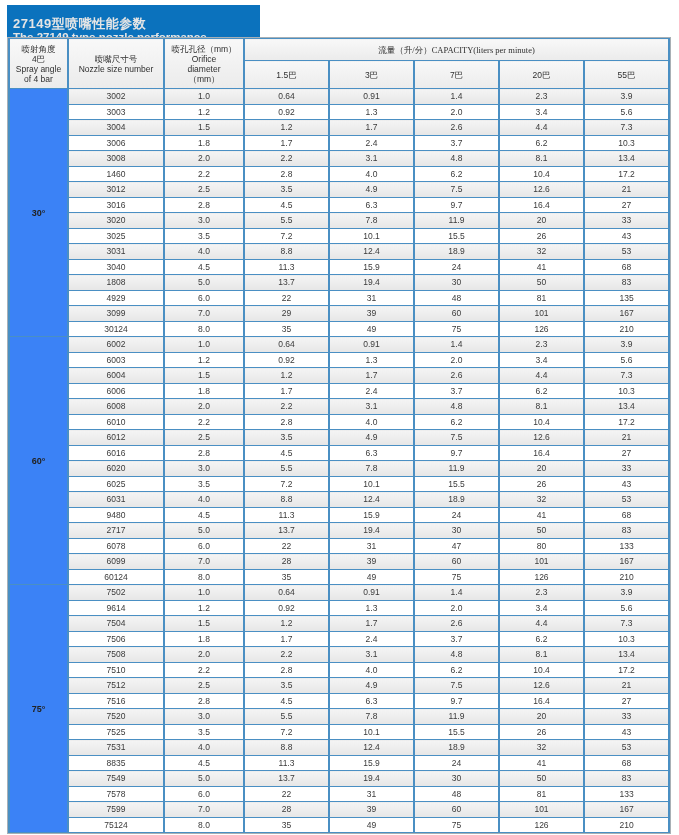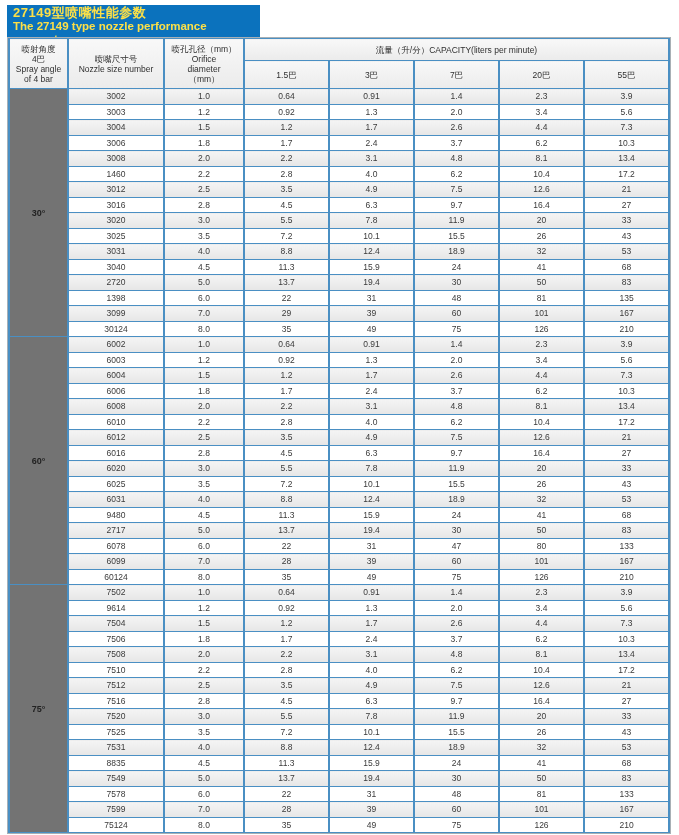--- a/index.html
+++ b/index.html
@@ -14,22 +14,22 @@
     background:#ffffff;
     font-family:"Liberation Sans","DejaVu Sans",sans-serif;
     color:var(--ink);
     position:relative;
     overflow:hidden;
   }
   .title-bar{
     position:absolute;left:7px;top:5px;
     width:253px;
     background:var(--accent);
-    color:#fde047;
-    padding:1px 6px 3px 6px;
+    color:#e5e5e5;
+    padding:12px 6px 3px 6px;
   }
   .title-zh{font-size:13px;font-weight:bold;line-height:14px;letter-spacing:.5px;}
   .title-en{font-size:11.5px;font-weight:bold;line-height:12.5px;}
   table.spec{
     position:absolute;left:8px;top:38px;
     width:660px;
     border-collapse:collapse;
     table-layout:fixed;
     box-shadow:0 0 0 1px #a8b0b5;
   }
@@ -45,26 +45,26 @@
     white-space:nowrap;
   }
   table.spec thead th{
     background:linear-gradient(#f8f8f8,#ebebeb);
     font-weight:normal;
     color:#2f2f2f;
     white-space:normal;
   }
   tr.hdr-top{height:22px;}
   tr.hdr-bottom{height:28px;}
-  .cap-title{font-size:9px;}
+  .cap-title{font-size:9px;font-family:Liberation Serif, serif;}
   tbody tr{height:15.5px;}
   tbody td{background:#ffffff;}
   tbody tr.alt td{background:linear-gradient(#f4f4f4,#e6e6e6);}
   td.angle-cell, tbody tr.alt td.angle-cell{
-    background:#737373;
+    background:#3b82f6;
     font-size:9px;
     font-weight:bold;
     color:#222;
   }
 </style>
 </head>
 <body>
 
 <div class="title-bar">
   <div class="title-zh">27149型喷嘴性能参数</div>
@@ -214,30 +214,30 @@
       <tr>
         <td>3040</td>
         <td>4.5</td>
         <td>11.3</td>
         <td>15.9</td>
         <td>24</td>
         <td>41</td>
         <td>68</td>
       </tr>
       <tr class="alt">
-        <td>2720</td>
+        <td>1808</td>
         <td>5.0</td>
         <td>13.7</td>
         <td>19.4</td>
         <td>30</td>
         <td>50</td>
         <td>83</td>
       </tr>
       <tr>
-        <td>1398</td>
+        <td>4929</td>
         <td>6.0</td>
         <td>22</td>
         <td>31</td>
         <td>48</td>
         <td>81</td>
         <td>135</td>
       </tr>
       <tr class="alt">
         <td>3099</td>
         <td>7.0</td>

